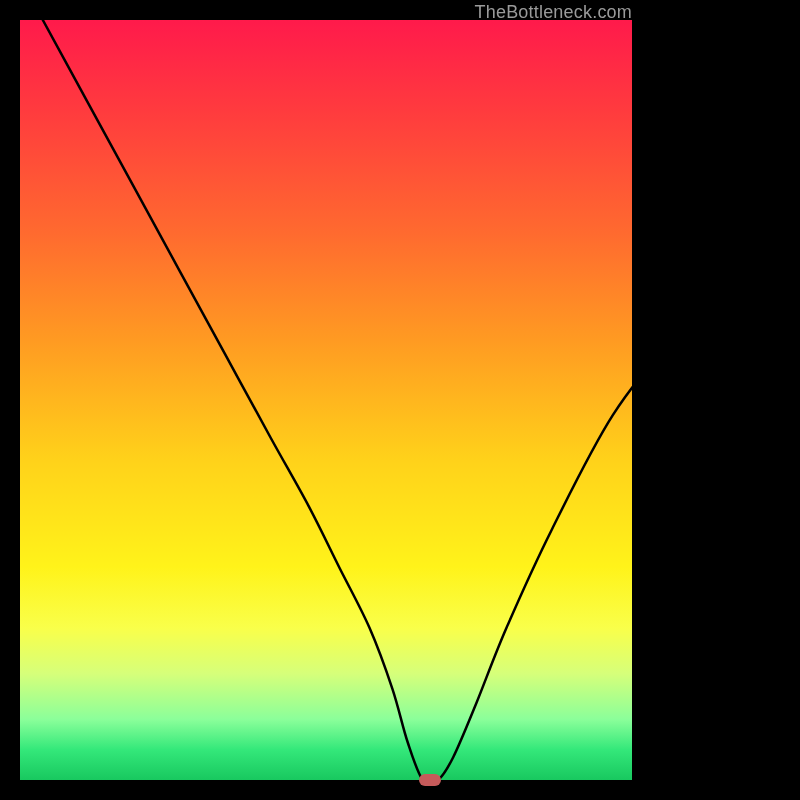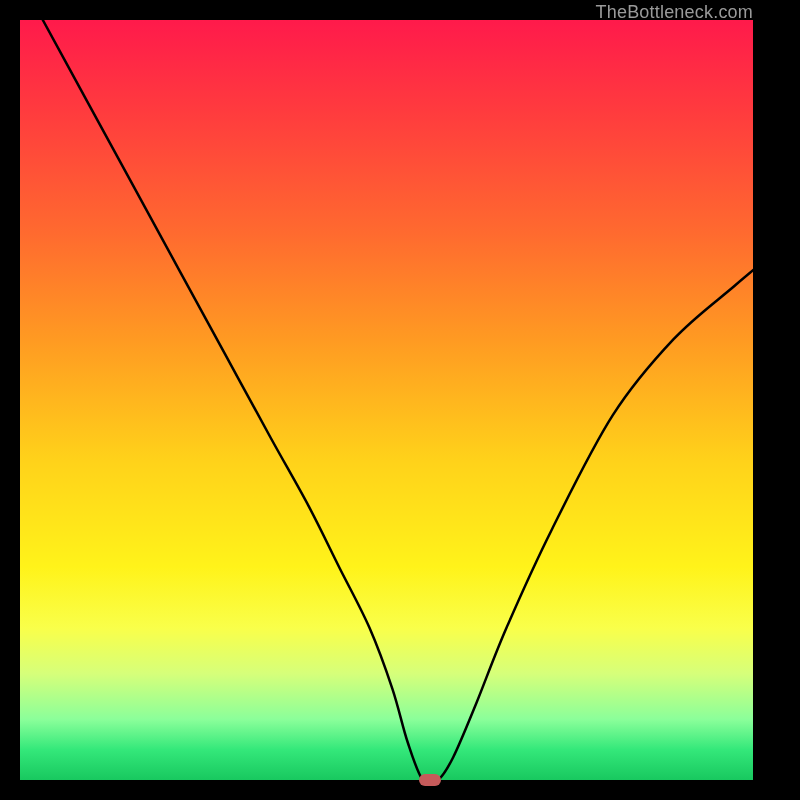--- a/index.html
+++ b/index.html
@@ -8,21 +8,21 @@
     width: 800px;
     height: 800px;
     background: #000;
     overflow: hidden;
     font-family: Arial, Helvetica, sans-serif;
   }
   .frame {
     position: absolute;
     left: 20px;
     top: 20px;
-    width: 733px;
+    width: 612px;
     height: 760px;
     box-sizing: border-box;
   }
   .plot-bg {
     position: absolute;
     left: 0; top: 0; right: 0; bottom: 0;
     background: linear-gradient(to bottom,
       #ff1a4b 0%,
       #ff3b3e 12%,
       #ff6a2f 28%,

